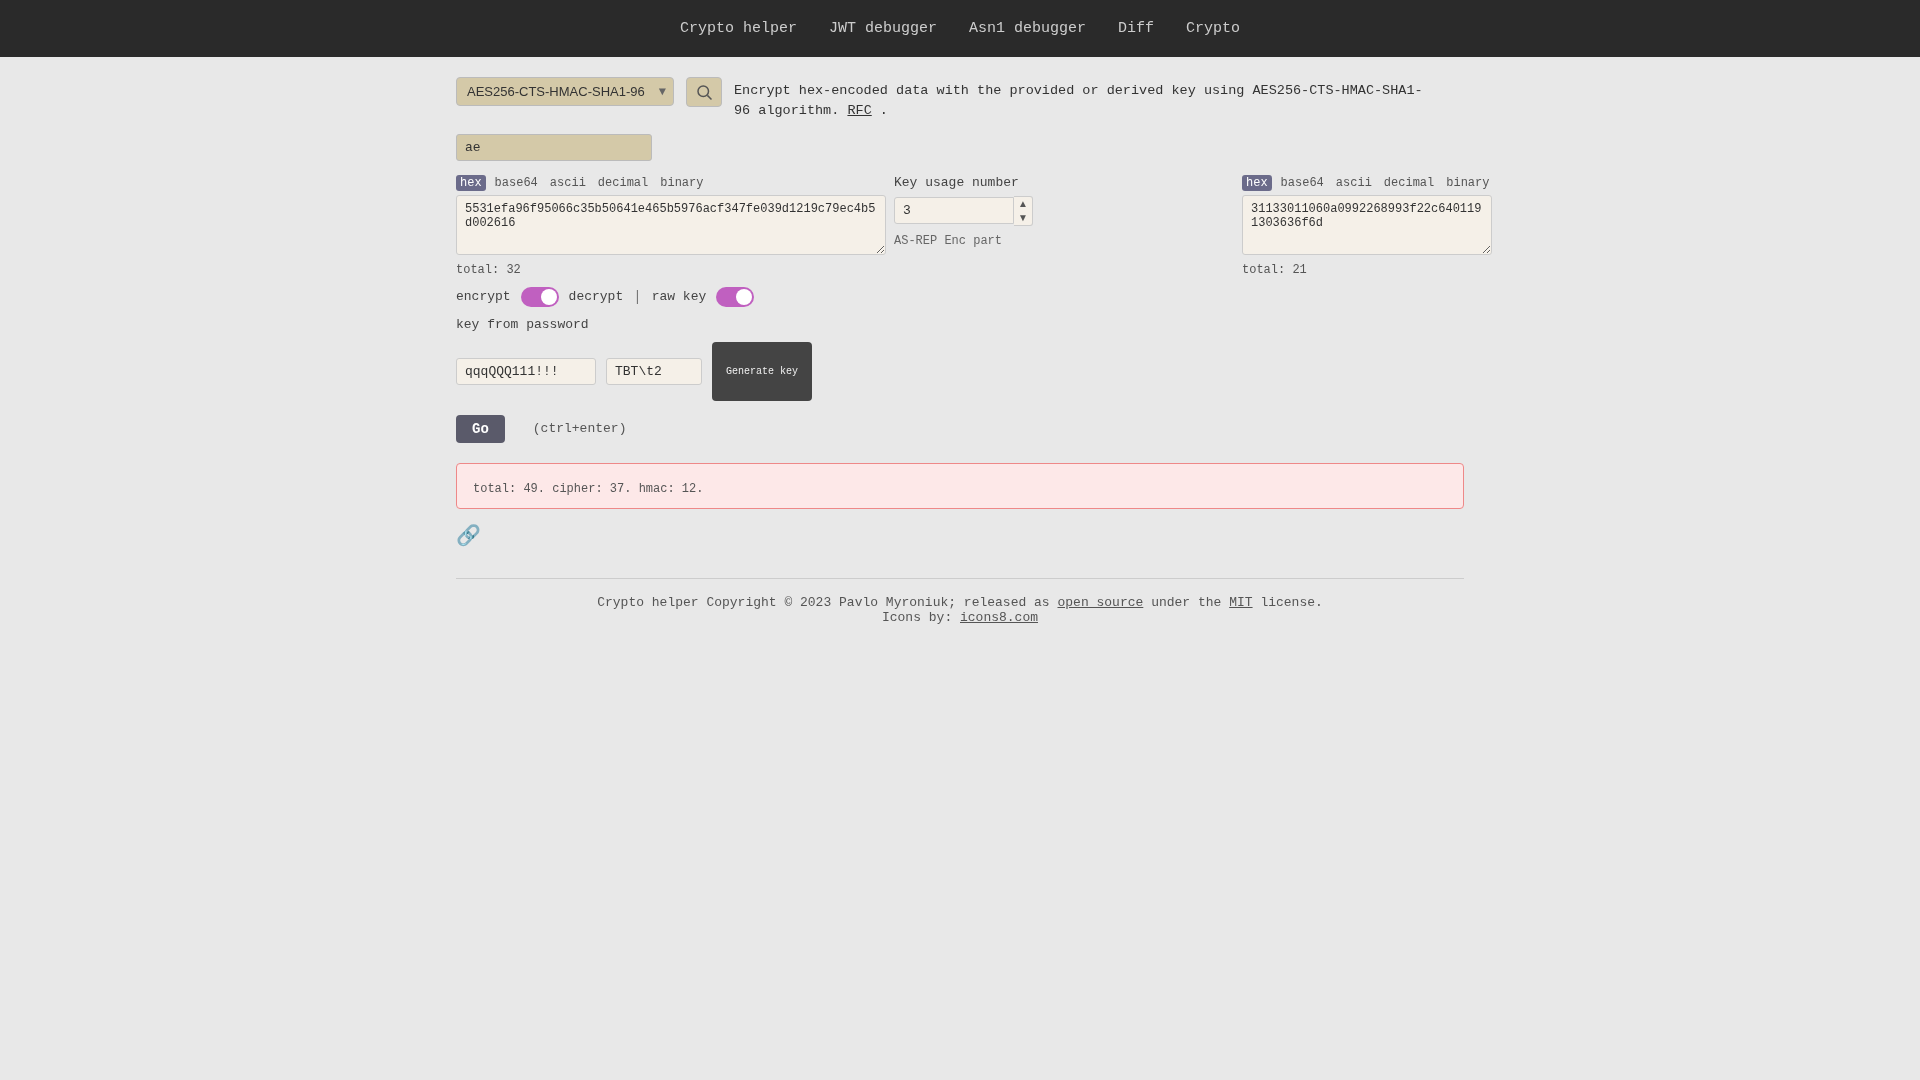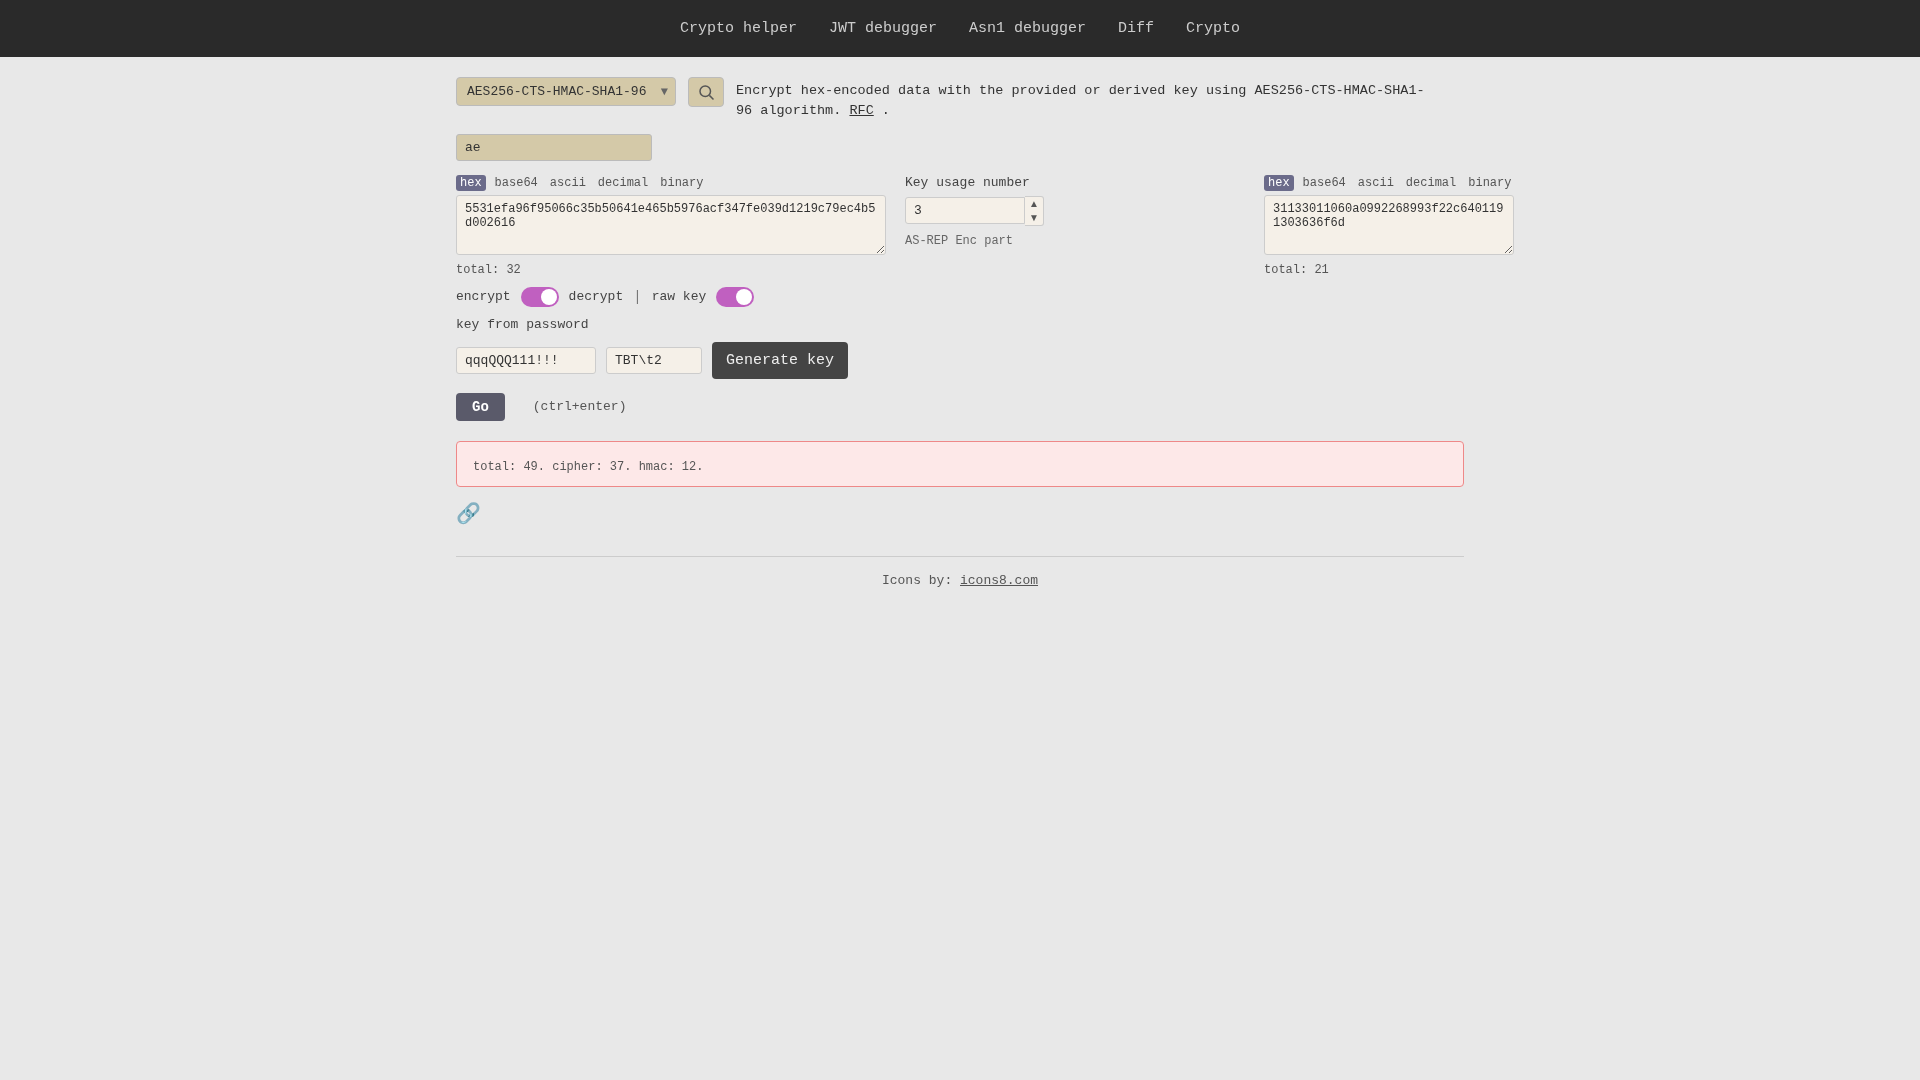--- a/index.html
+++ b/index.html
@@ -36,21 +36,21 @@
     }
     .algo-select-wrapper {
       position: relative;
       display: inline-block;
     }
     .algo-select {
       background: #d4c9a8;
       border: 1px solid #bbb;
       border-radius: 4px;
       padding: 6px 28px 6px 10px;
-      font-family: Liberation Mono, monospace;
+      font-family: Liberation Sans, sans-serif;
       font-size: 13px;
       color: #333;
       appearance: none;
       cursor: pointer;
       min-width: 200px;
     }
     .algo-select-arrow {
       position: absolute;
       right: 8px;
       top: 50%;
@@ -91,21 +91,21 @@
       font-family: 'Courier New', Courier, monospace;
       font-size: 13px;
       color: #333;
       width: 196px;
       display: block;
       margin-bottom: 14px;
     }
     .three-col {
       display: grid;
       grid-template-columns: 430px 340px 1fr;
-      gap: 19px;
+      gap: 8px;
       margin-top: 10px;
     }
     .format-tabs {
       display: flex;
       gap: 6px;
       margin-bottom: 4px;
       align-items: center;
     }
     .fmt-tab {
       background: none;
@@ -198,23 +198,23 @@
       font-family: 'Courier New', Courier, monospace;
       font-size: 13px;
       color: #333;
       width: 96px;
     }
     .gen-key-btn {
       background: #444;
       color: #eee;
       border: none;
       border-radius: 4px;
-      padding: 10px 14px;
-      font-family: 'Courier New', Courier, monospace;
-      font-size: 15px;
+      padding: 24px 14px;
+      font-family: 'Courier New', Courier, monospace;
+      font-size: 10px;
       cursor: pointer;
     }
     .go-row {
       display: flex;
       align-items: center;
       gap: 28px;
       margin-top: 14px;
     }
     .go-btn {
       background: #5a5a6a;
@@ -441,17 +441,24 @@
   </div>
 
   <div class="link-icon-row">
     <a class="link-icon" href="#" title="Copy link">🔗</a>
   </div>
 
   <hr class="footer-divider">
 
   <div class="footer">
     <div>
+      <span>Crypto helper Copyright © 2023 Pavlo Myroniuk; released as</span>
+      <a href="#">open source</a>
+      <span> </span><span>under the</span>
+      <a href="#">MIT</a>
+      <span> </span><span>license.</span>
+    </div>
+    <div>
       <span>Icons by:</span>
       <a href="#">icons8.com</a>
     </div>
   </div>
 </div>
 
 </body></html>

